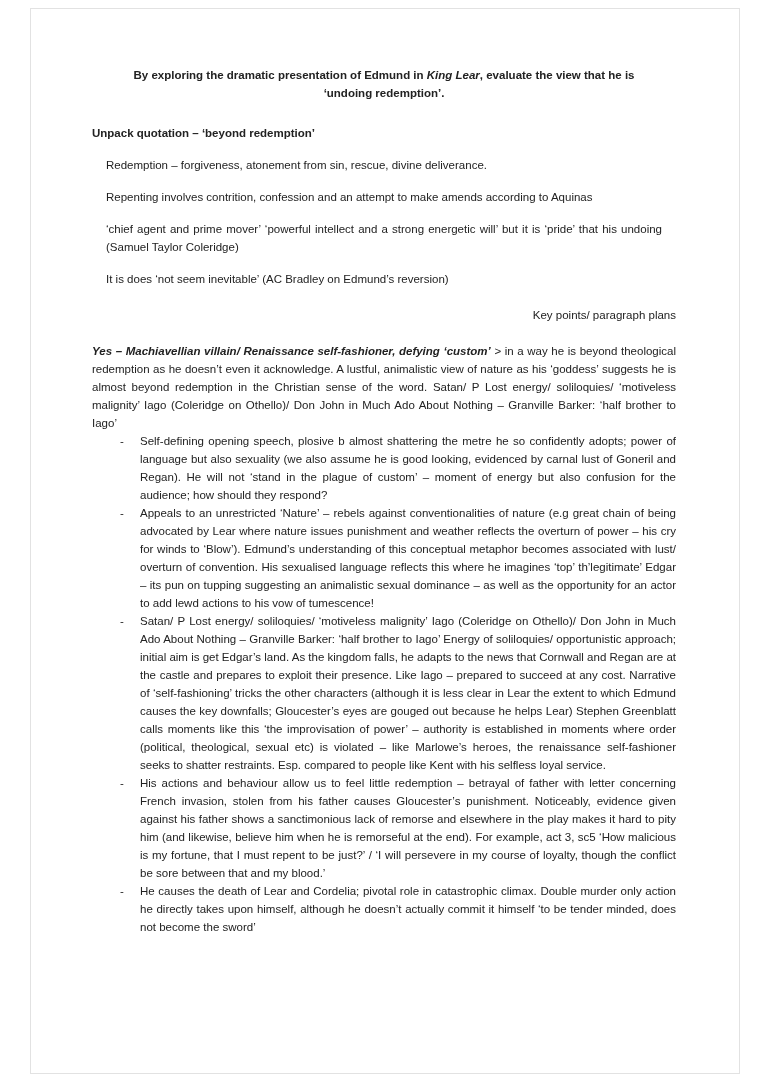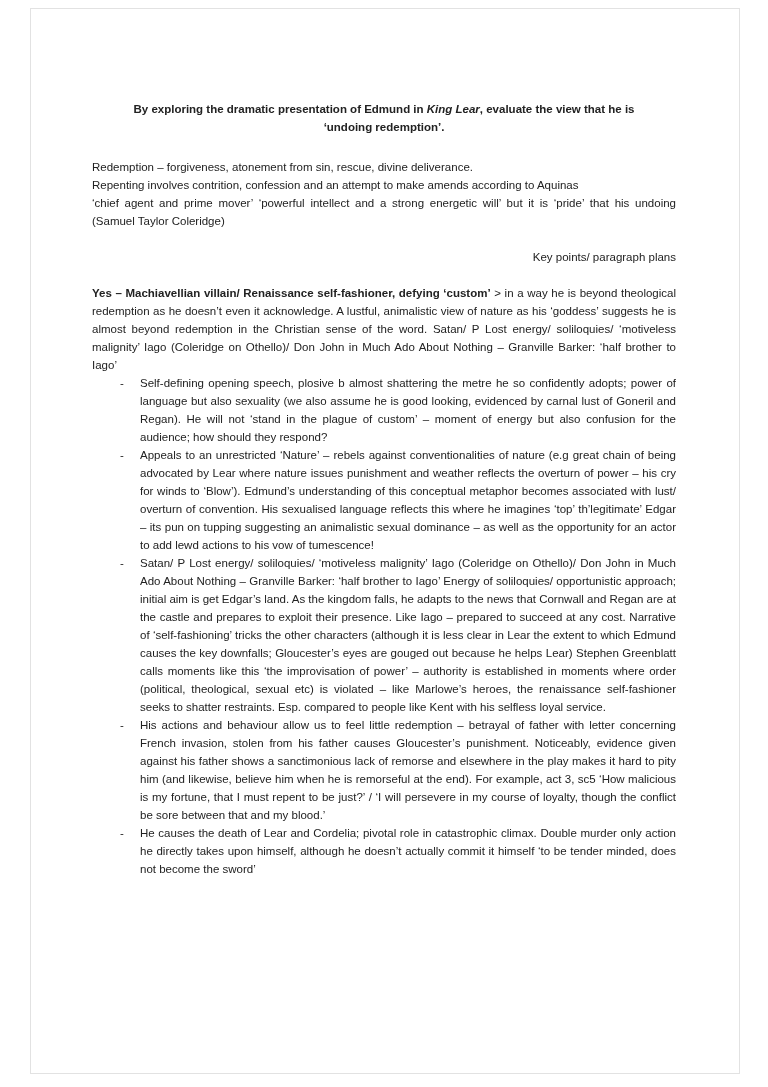--- a/index.html
+++ b/index.html
@@ -24,45 +24,45 @@
     top: 8px;
     right: 28px;
     bottom: 13px;
     border: 1px solid #e2e2e2;
     pointer-events: none;
   }
   .content {
     position: absolute;
     left: 92px;
     right: 92px;
-    top: 100px;
+    top: 66px;
   }
   .title {
     text-align: center;
     font-weight: bold;
     margin: 0 0 22px 0;
   }
   .title .ital { font-style: italic; }
   .heading {
     font-weight: bold;
     margin: 18px 0 0 0;
   }
   .line {
-    margin: 0;
+    margin: 14px;
     text-align: justify;
   }
   .plain {
     margin: 18px 0 0 0;
     text-align: right;
   }
   .para {
     margin: 18px 0 0 0;
     text-align: justify;
   }
-  .para .lead { font-weight: bold; }
+  .para .lead { font-weight: bold; font-style: italic; }
   ul.bullets {
     list-style: none;
     margin: 0;
     padding: 0;
   }
   li.bullet {
     display: flex;
     padding-left: 28px;
     margin: 0;
   }
@@ -80,24 +80,26 @@
 
 <div class="page">
   <div class="frame"></div>
   <div class="content">
 
     <div class="title">
       <div class="title-line"><span>By exploring the dramatic presentation of Edmund in </span><span class="ital">King Lear</span><span>, evaluate the view that he is</span></div>
       <div class="title-line">‘undoing redemption’.</div>
     </div>
 
+    <p class="heading">Unpack quotation – ‘beyond redemption’</p>
     <p class="line">Redemption – forgiveness, atonement from sin, rescue, divine deliverance.</p>
     <p class="line">Repenting involves contrition, confession and an attempt to make amends according to Aquinas</p>
 
     <p class="line">‘chief agent and prime mover’ ‘powerful intellect and a strong energetic will’ but it is ‘pride’ that his undoing (Samuel Taylor Coleridge)</p>
+    <p class="line">It is does ‘not seem inevitable’ (AC Bradley on Edmund’s reversion)</p>
 
     <p class="plain">Key points/ paragraph plans</p>
 
     <p class="para"><span class="lead">Yes – Machiavellian villain/ Renaissance self-fashioner, defying ‘custom’</span><span> &gt; in a way he is beyond theological redemption as he doesn’t even it acknowledge. A lustful, animalistic view of nature as his ‘goddess’ suggests he is almost beyond redemption in the Christian sense of the word. Satan/ P Lost energy/ soliloquies/ ‘motiveless malignity’ Iago (Coleridge on Othello)/ Don John in Much Ado About Nothing – Granville Barker: ‘half brother to Iago’</span></p>
 
     <ul class="bullets">
       <li class="bullet">
         <span class="marker">-</span>
         <span class="btext">Self-defining opening speech, plosive b almost shattering the metre he so confidently adopts; power of language but also sexuality (we also assume he is good looking, evidenced by carnal lust of Goneril and Regan). He will not ‘stand in the plague of custom’ – moment of energy but also confusion for the audience; how should they respond?</span>
       </li>

